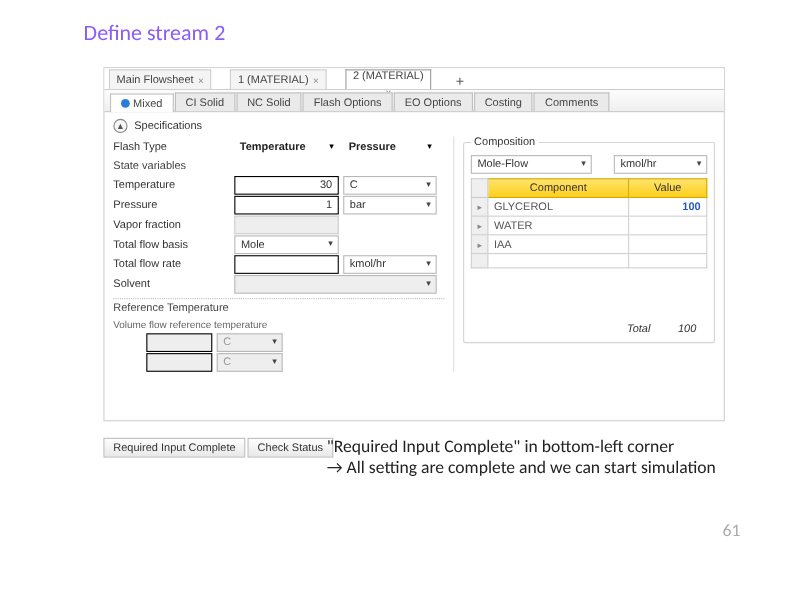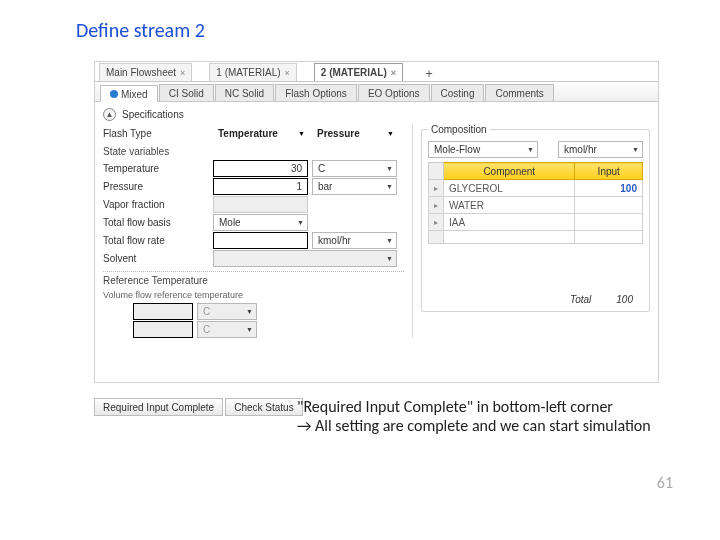--- a/index.html
+++ b/index.html
@@ -12,21 +12,21 @@
     font-size: 11px;
     color: #333;
     position: relative;
   }
   .heading {
     position: absolute;
     left: 76px;
     top: 18px;
     font-family: Calibri, sans-serif;
     font-size: 20px;
-    color: #1d4ed8;
+    color: #8b5cf6;
   }
   .app {
     position: absolute;
     left: 94px;
     top: 61px;
     width: 565px;
     height: 322px;
     background: #fff;
     border: 1px solid #d0d0d0;
   }
@@ -48,21 +48,22 @@
     font-size: 10px;
     color: #444;
     background: #f4f4f4;
     border: 1px solid #cfcfcf;
     border-bottom: none;
     margin-right: 1px;
   }
   .doc-tab.active {
     background: #fff;
     border-color: #9c9c9c;
-    font-weight: 700;
+    font-weight: 400;
+    flex-direction: column;
   }
   .doc-tab .close {
     color: #888;
     font-size: 9px;
   }
   .plus-tab {
     width: 18px;
     text-align: center;
     color: #555;
     font-size: 13px;
@@ -426,21 +427,21 @@
           <div class="dd" style="width:85px">
             <span>kmol/hr</span>
             <span class="caret">▼</span>
           </div>
         </div>
         <table class="comp-table">
           <tbody>
               <tr>
             <th style="width:12px;background:#efefef;border-color:#ccc"></th>
             <th>Component</th>
-            <th>Input</th>
+            <th>Value</th>
           </tr>
           <tr>
             <td class="rowhdr">▸</td>
             <td>GLYCEROL</td>
             <td class="valcell">100</td>
           </tr>
           <tr>
             <td class="rowhdr">▸</td>
             <td>WATER</td>
             <td class="valcell"></td>

